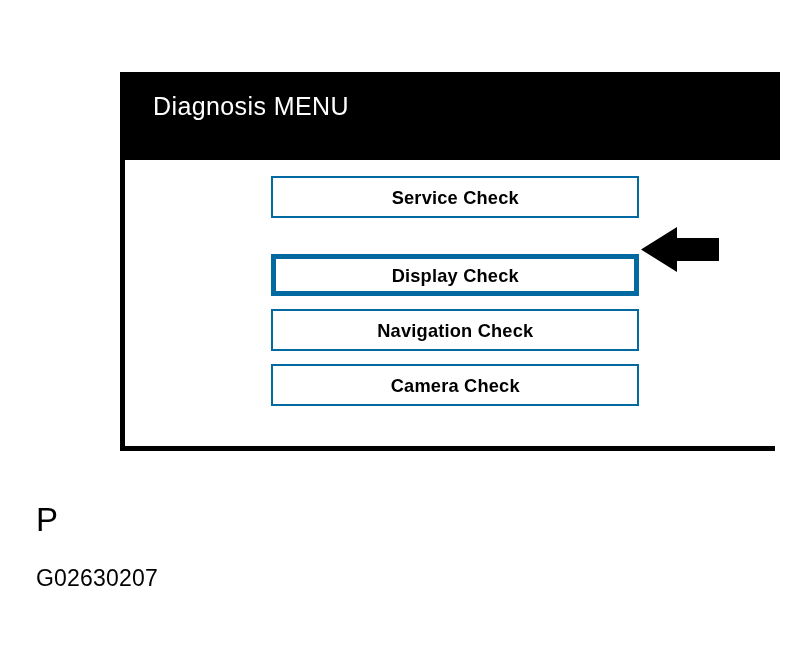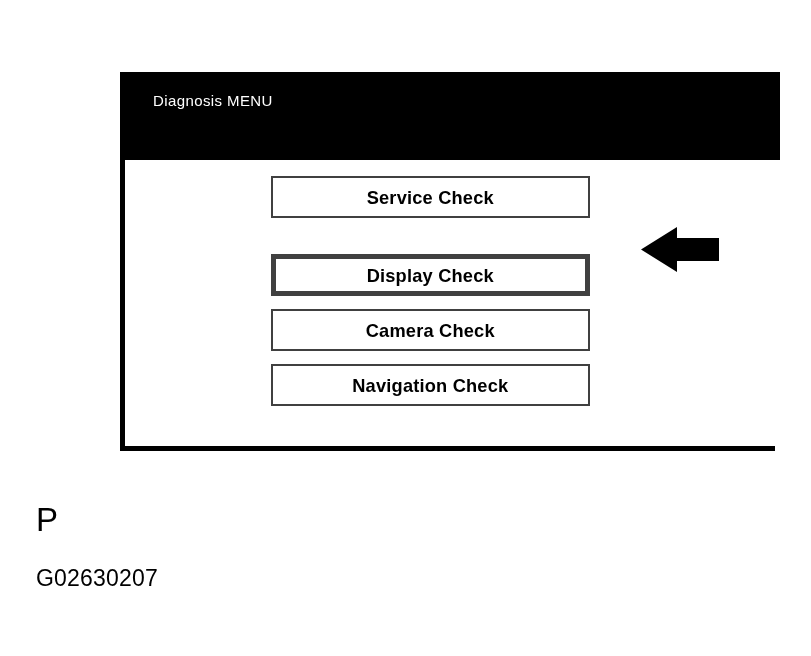--- a/index.html
+++ b/index.html
@@ -38,21 +38,21 @@
     top: 0;
     width: 655px;
     height: 88px;
     background: #000000;
     box-sizing: border-box;
   }
   #title-text {
     position: absolute;
     left: 28px;
     top: 20px;
-    font-size: 15px;
+    font-size: 25px;
     font-weight: 400;
     letter-spacing: 0.4px;
     color: #ffffff;
     white-space: nowrap;
   }
 
   
   #menu-body {
     position: absolute;
     left: 0;
@@ -65,25 +65,25 @@
   #menu-list {
     position: absolute;
     left: 146px;
     top: 16px;
     width: 362px;
   }
 
   .menu-button {
     position: relative;
     box-sizing: border-box;
-    width: 319px;
+    width: 368px;
     height: 42px;
     margin-bottom: 13px;
     background: #ffffff;
-    border: 2px solid #404040;
+    border: 2px solid #0369a1;
     display: flex;
     align-items: center;
     justify-content: center;
   }
   .menu-button.selected {
     border-width: 5px;
     margin-top: 36px;
   }
   .menu-button-label {
     font-size: 19px;
@@ -137,25 +137,25 @@
 
       <div class="menu-button">
         <span class="menu-button-label">Service Check</span>
       </div>
 
       <div class="menu-button selected">
         <span class="menu-button-label">Display Check</span>
       </div>
 
       <div class="menu-button">
-        <span class="menu-button-label">Camera Check</span>
+        <span class="menu-button-label">Navigation Check</span>
       </div>
 
       <div class="menu-button">
-        <span class="menu-button-label">Navigation Check</span>
+        <span class="menu-button-label">Camera Check</span>
       </div>
 
 
     </div>
   </div>
 </div>
 
 <div id="pointer-arrow">
   <svg width="78" height="47" viewBox="0 0 78 47" xmlns="http://www.w3.org/2000/svg">
     <polygon points="0,23.5 36,1 36,12 78,12 78,35 36,35 36,46" fill="#000000"></polygon>

